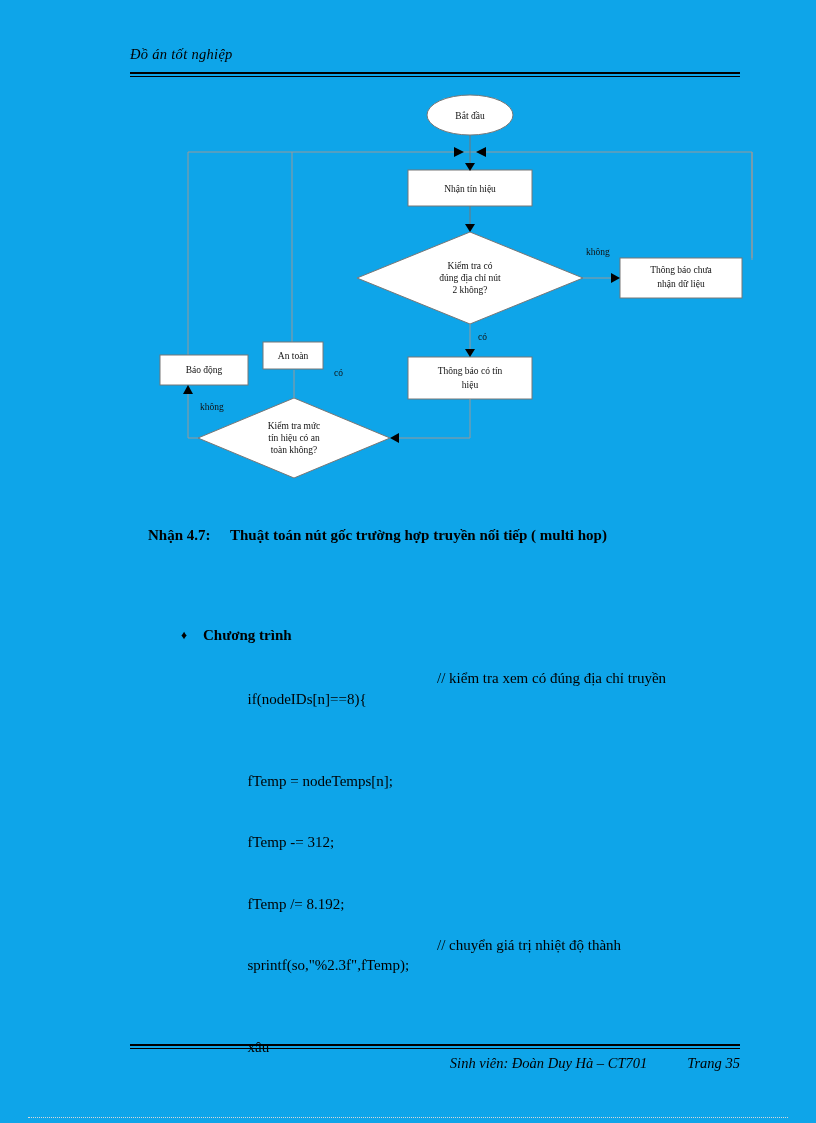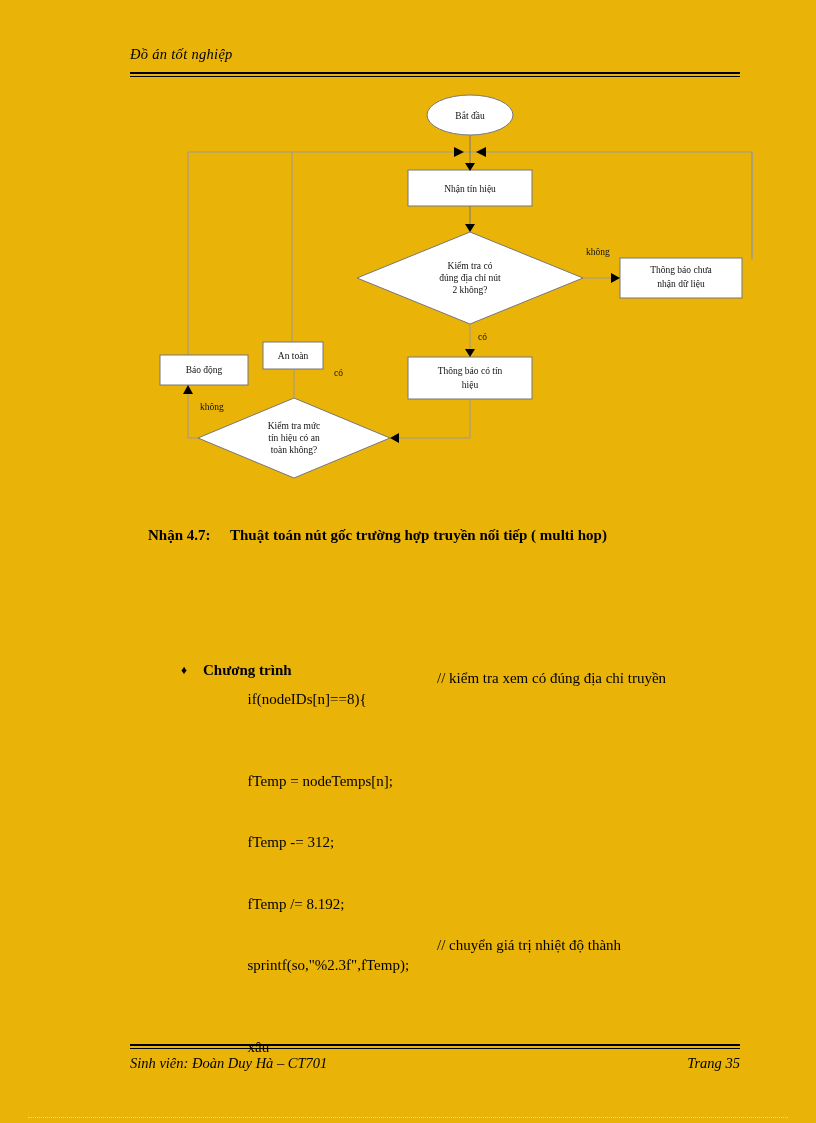--- a/index.html
+++ b/index.html
@@ -13,21 +13,21 @@
     position: relative;
     font-family: "Liberation Serif", "DejaVu Serif", serif;
     color: #000000;
     overflow: hidden;
   }
   .page {
     position: absolute;
     left: 0; top: 0;
     width: 816px;
     height: 1123px;
-    background: #eab308;
+    background: #0ea5e9;
   }
 
   
   .header {
     position: absolute;
     left: 130px;
     top: 44px;
     width: 610px;
   }
   .header-text {
@@ -77,21 +77,21 @@
     font-weight: bold;
     font-size: 15px;
     white-space: nowrap;
   }
   .caption-num { display: inline-block; width: 82px; }
 
   
   .bullet-row {
     position: absolute;
     left: 181px;
-    top: 662px;
+    top: 627px;
     font-weight: bold;
     font-size: 15px;
     white-space: nowrap;
   }
   .bullet-glyph {
     display: inline-block;
     width: 22px;
     font-size: 12px;
     vertical-align: 1px;
   }
@@ -130,22 +130,23 @@
     border-bottom: 1.1px solid #000;
   }
   .footer {
     position: absolute;
     left: 130px;
     top: 1055px;
     width: 610px;
     font-style: italic;
     font-size: 14.5px;
     display: flex;
-    justify-content: space-between;
+    justify-content: flex-end;
     white-space: nowrap;
+    gap: 40px;
   }
   .bottom-dots {
     position: absolute;
     left: 28px;
     top: 1117px;
     width: 760px;
     border-top: 1px dotted #d8d8d8;
   }
 </style>
 </head>

